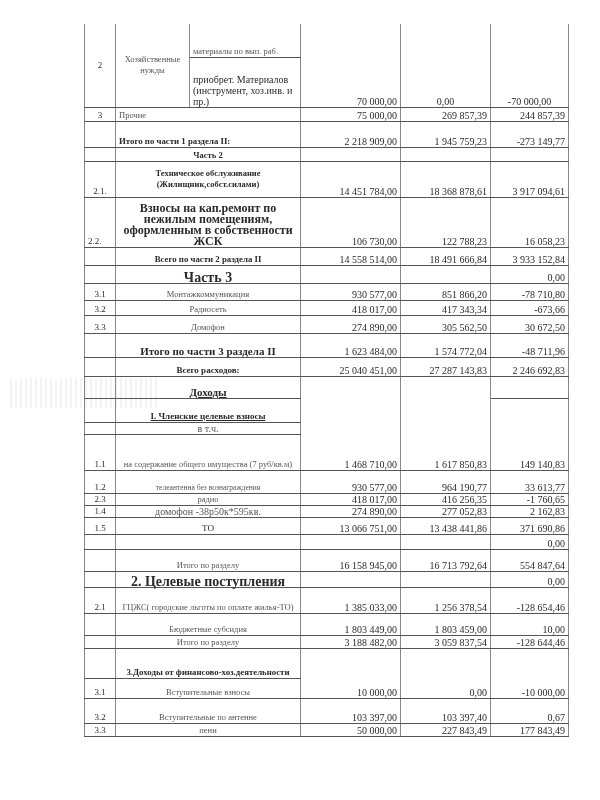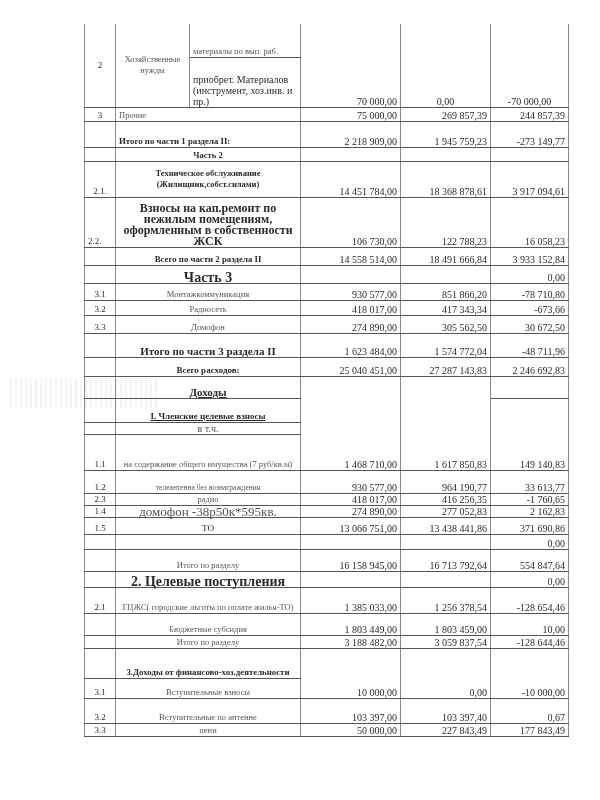--- a/index.html
+++ b/index.html
@@ -182,21 +182,21 @@
       </tr>
       <tr style="height:12px">
         <td class="idx">2.3</td>
         <td colspan="2" class="c light">радио</td>
         <td class="num">418 017,00</td>
         <td class="num">416 256,35</td>
         <td class="num">-1 760,65</td>
       </tr>
       <tr style="height:12px">
         <td class="idx">1.4</td>
-        <td colspan="2" class="c light" style="font-size:13px">домофон -38р50к*595кв.</td>
+        <td colspan="2" class="c light" style="font-size:10px">домофон -38р50к*595кв.</td>
         <td class="num">274 890,00</td>
         <td class="num">277 052,83</td>
         <td class="num">2 162,83</td>
       </tr>
       <tr style="height:17px">
         <td class="idx">1.5</td>
         <td colspan="2" class="c">ТО</td>
         <td class="num">13 066 751,00</td>
         <td class="num">13 438 441,86</td>
         <td class="num">371 690,86</td>

